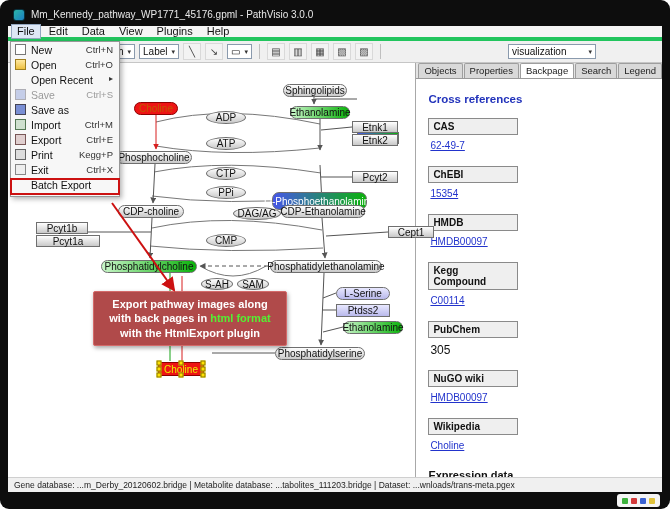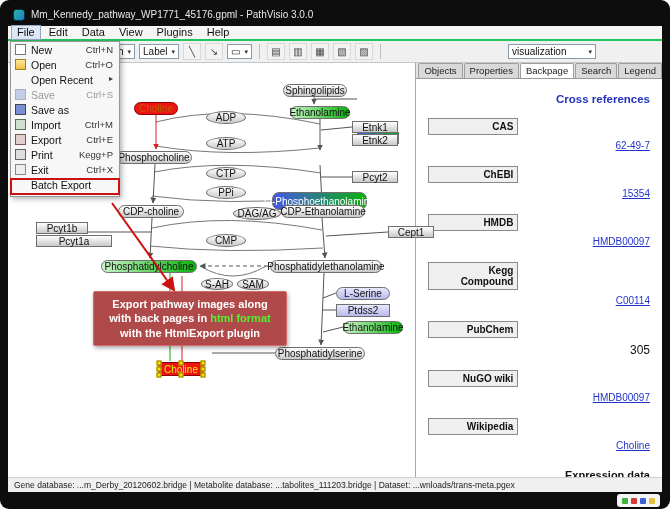--- a/index.html
+++ b/index.html
@@ -5,34 +5,34 @@
   html,body{margin:0;padding:0;background:#ffffff;}
   *{box-sizing:border-box;}
   .frame{position:relative;width:670px;height:509px;background:#0d0d0d;border-radius:9px;overflow:hidden;
          font-family:"Liberation Sans",sans-serif;}
   
   .titlebar{position:absolute;left:8px;top:5px;width:654px;height:19px;display:flex;align-items:center;gap:6px;color:#e8e8e8;}
   .app-icon{width:12px;height:12px;border-radius:3px;margin-left:5px;background:linear-gradient(135deg,#2bb6a8,#1b7ec2);border:1px solid #09323f;}
   .title-text{font-size:10px;white-space:nowrap;}
   
   .window{position:absolute;left:8px;top:26px;width:654px;height:466px;background:#f0f0f0;}
-  .menubar{height:15px;display:flex;align-items:center;padding-left:3px;gap:2px;background:#f5f5f5;border-bottom:2px solid #22c55e;}
+  .menubar{height:15px;display:flex;align-items:center;padding-left:3px;gap:2px;background:#f5f5f5;border-bottom:4px solid #22c55e;}
   .menu-item{font-size:11px;line-height:13px;padding:0 6px;color:#111;}
   .menu-item.open{background:#dde7f5;border:1px solid #93a7c0;padding:0 5px;}
   .toolbar{height:22px;display:flex;align-items:center;padding:0 6px;gap:4px;background:#f0f0f0;border-bottom:1px solid #c6c6c6;font-size:10px;color:#222;}
   .tb-label{margin-right:1px;}
   .combo{display:inline-flex;align-items:center;gap:4px;background:#ffffff;border:1px solid #8a9aad;padding:0 3px;height:15px;font-size:10px;color:#111;white-space:nowrap;}
   .combo .carat{font-size:7px;color:#333;}
   .combo.viz{margin-left:120px;min-width:88px;justify-content:space-between;}
   .tbtn{width:18px;height:17px;display:flex;align-items:center;justify-content:center;border:1px solid #d9d9d9;background:#f3f3f3;font-size:10px;color:#444;}
   .tsep{width:1px;height:15px;background:#bfbfbf;margin:0 3px;}
   
   .content{position:absolute;top:37px;left:0;right:0;bottom:15px;display:flex;}
   .canvas{position:relative;width:448px;background:#ffffff;border-right:1px solid #a8a8a8;}
-  .sidepanel{flex:1;display:flex;flex-direction:column;background:#701a75;text-align:right;}
+  .sidepanel{flex:1;display:flex;flex-direction:column;background:#701a75;}
   .side-tabs{display:flex;height:16px;padding-left:2px;gap:1px;align-items:flex-end;background:#e4e4e4;border-bottom:1px solid #9a9a9a;}
   .tab{font-size:9.5px;line-height:12px;padding:1px 5px;background:#d9d9d9;border:1px solid #9e9e9e;border-bottom:none;border-radius:2px 2px 0 0;color:#222;}
   .tab.active{background:#ffffff;}
   .backpage{flex:1;background:#ffffff;padding:6px 12px;overflow:hidden;}
   .bp-heading{color:#2233bb;font-weight:bold;font-size:11.5px;margin:8px 0 0 0;}
   .bp-db{width:90px;background:#efefef;border:1px solid #8a8a8a;font-weight:bold;font-size:10px;padding:2px 4px;margin-top:13px;color:#111;}
   .bp-link{display:inline-block;margin:5px 0 0 2px;font-size:10px;color:#2233cc;text-decoration:underline;}
   .bp-val{margin:5px 0 0 2px;font-size:12px;color:#111;}
   .bp-footer{font-weight:bold;font-size:11px;margin-top:16px;color:#111;}
   .statusbar{position:absolute;left:0;right:0;bottom:0;height:15px;background:#f0f0f0;border-top:1px solid #cfcfcf;
@@ -224,21 +224,21 @@
       <div class="node rounded fill-gray" style="left: 116px; top: 151px; width: 76px; height: 13px;">Phosphocholine</div>
       <div class="node rounded fill-bluegreen" style="left: 272px; top: 152px; width: 95px; height: 18px; color: rgb(255, 255, 255);">O-Phosphoethanolamine</div>
       <div class="node oval fill-gray" style="left: 206px; top: 167px; width: 40px; height: 13px;">CTP</div>
       <div class="node rect fill-gray" style="left: 352px; top: 171px; width: 46px; height: 12px;">Pcyt2</div>
       <div class="node oval fill-gray" style="left: 206px; top: 186px; width: 40px; height: 13px;">PPi</div>
       <div class="node rounded fill-gray" style="left: 118px; top: 205px; width: 66px; height: 13px;">CDP-choline</div>
       <div class="node oval fill-gray" style="left: 233px; top: 207px; width: 48px; height: 13px;">DAG/AG</div>
       <div class="node rounded fill-gray" style="left: 281px; top: 205px; width: 84px; height: 13px;">CDP-Ethanolamine</div>
       <div class="node rect fill-gray" style="left: 388px; top: 226px; width: 46px; height: 12px;">Cept1</div>
       <div class="node rect fill-gray" style="left: 36px; top: 222px; width: 52px; height: 12px;">Pcyt1b</div>
-      <div class="node rect fill-gray" style="left: 36px; top: 235px; width: 76px; height: 12px;">Pcyt1a</div>
+      <div class="node rect fill-gray" style="left: 36px; top: 235px; width: 64px; height: 12px;">Pcyt1a</div>
       <div class="node oval fill-gray" style="left: 206px; top: 234px; width: 40px; height: 13px;">CMP</div>
       <div class="node rounded fill-green" style="left: 101px; top: 260px; width: 96px; height: 13px;">Phosphatidylcholine</div>
       <div class="node rounded fill-gray" style="left: 270px; top: 260px; width: 112px; height: 13px;">Phosphatidylethanolamine</div>
       <div class="node oval fill-gray" style="left: 201px; top: 278px; width: 32px; height: 12px;">S-AH</div>
       <div class="node oval fill-gray" style="left: 237px; top: 278px; width: 32px; height: 12px;">SAM</div>
       <div class="node rounded fill-lavender" style="left: 336px; top: 287px; width: 54px; height: 13px;">L-Serine</div>
       <div class="node rect fill-lavender" style="left: 336px; top: 304px; width: 54px; height: 13px;">Ptdss2</div>
       <div class="node rounded fill-green" style="left: 343px; top: 321px; width: 60px; height: 13px;">Ethanolamine</div>
       <div class="node rounded fill-gray" style="left: 275px; top: 347px; width: 90px; height: 13px;">Phosphatidylserine</div>
       <div class="node rect fill-red" style="left: 158px; top: 362px; width: 46px; height: 14px; color: rgb(232, 240, 0);">Choline<i class="handle" style="left: 0%; top: 0%;"></i><i class="handle" style="left: 50%; top: 0%;"></i><i class="handle" style="left: 100%; top: 0%;"></i><i class="handle" style="left: 0%; top: 50%;"></i><i class="handle" style="left: 100%; top: 50%;"></i><i class="handle" style="left: 0%; top: 100%;"></i><i class="handle" style="left: 50%; top: 100%;"></i><i class="handle" style="left: 100%; top: 100%;"></i></div>

